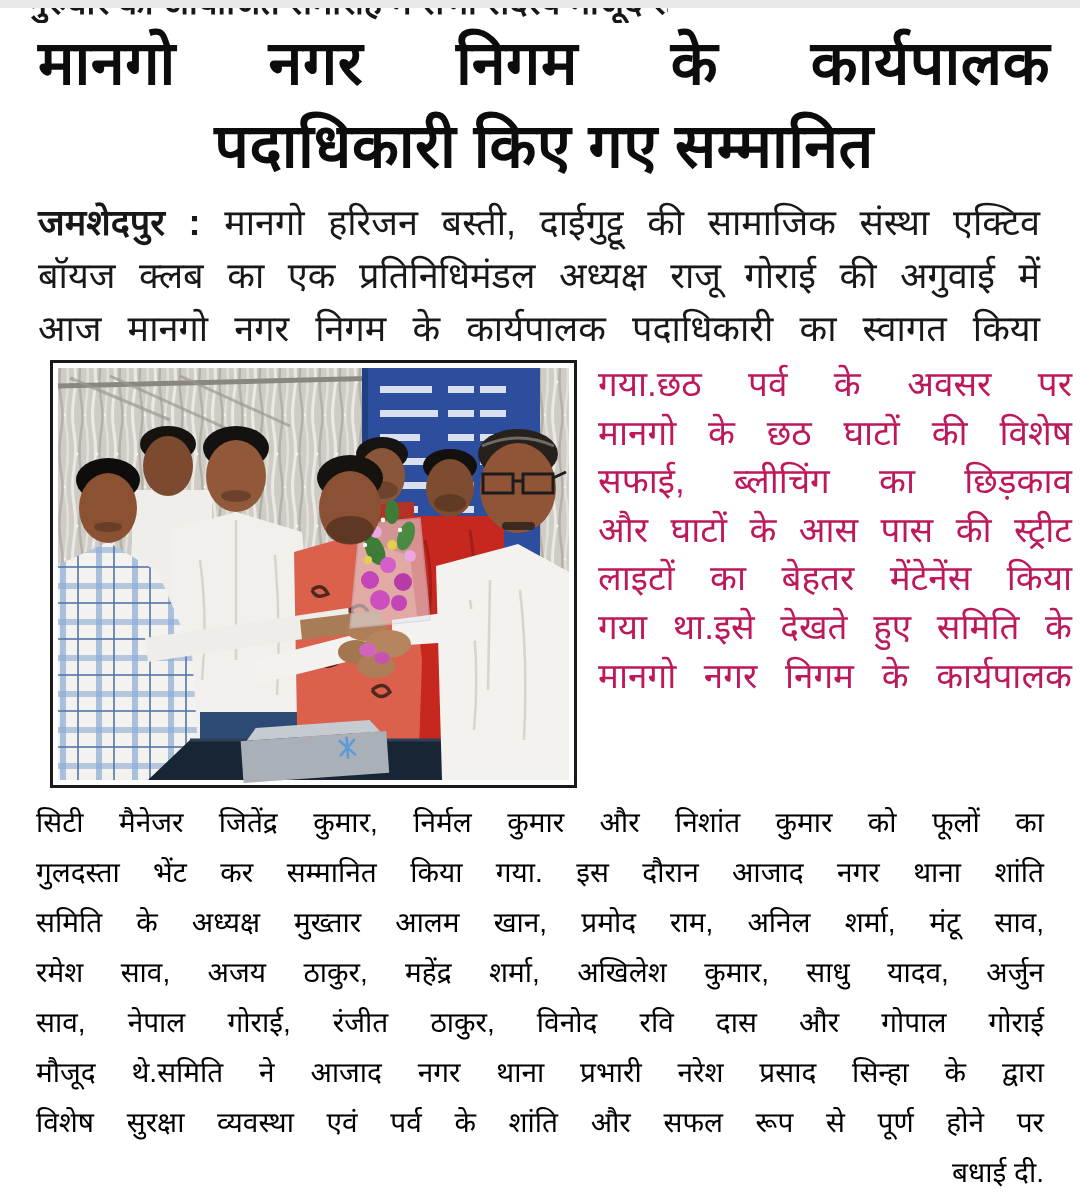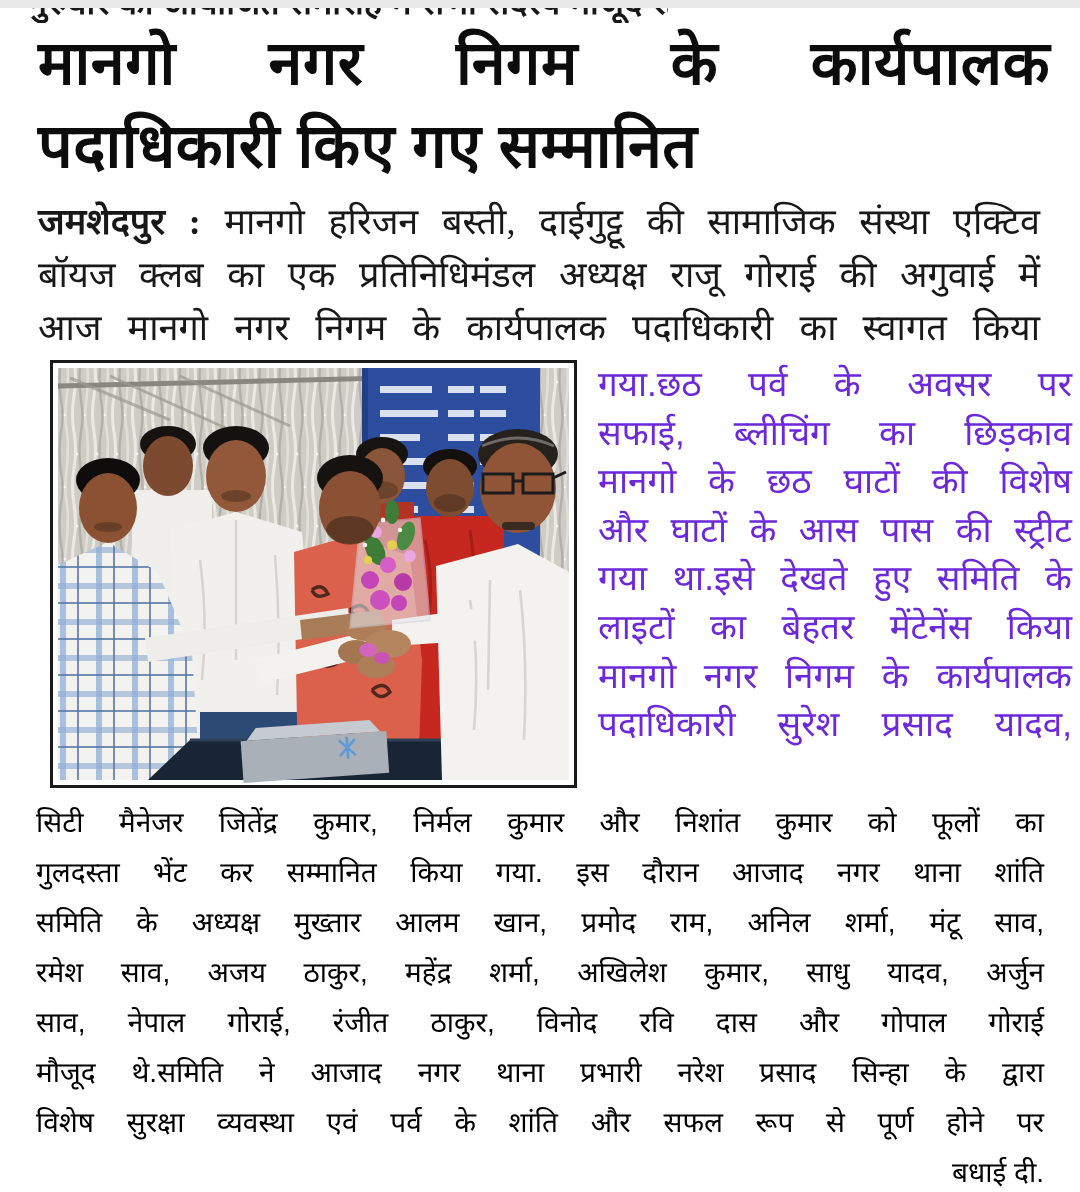--- a/index.html
+++ b/index.html
@@ -18,35 +18,35 @@
     display:block;font-size:34px;font-weight:700;line-height:40px;
     transform:translateY(-26px);color:#171717;white-space:nowrap;
   }
   
   .headline{
     position:absolute;left:38px;top:14px;width:1012px;
     font-weight:800;color:#0c0c0c;
     font-size:61px;line-height:83px;letter-spacing:0.5px;
   }
   .headline .h-line1{text-align:justify;text-align-last:justify;}
-  .headline .h-line2{text-align:left;}
+  .headline .h-line2{text-align:center;}
   
   .intro{
     position:absolute;left:38px;top:188px;width:1002px;
     font-size:36px;line-height:53px;font-weight:500;color:#181818;
   }
-  .intro .j{text-align:justify;text-align-last:justify;font-family:Liberation Serif, serif;}
+  .intro .j{text-align:justify;text-align-last:justify;}
   .dateline{font-weight:800;}
   
   .photo-wrap{position:absolute;left:50px;top:352px;width:527px;height:428px;}
   .photo-wrap svg{display:block;}
   
   .right-col{
     position:absolute;left:598px;top:352px;width:474px;
-    font-size:35px;line-height:48.6px;font-weight:500;color:#6d28d9;
+    font-size:35px;line-height:48.6px;font-weight:500;color:#be185d;
   }
   .right-col .j{text-align:justify;text-align-last:justify;}
   
   .bottom-block{
     position:absolute;left:36px;top:790px;width:1008px;
     font-size:28px;line-height:50px;font-weight:500;color:#000000;
   }
   .bottom-block .j{text-align:justify;text-align-last:justify;}
   .bottom-block .last{text-align:right;}
 </style>
@@ -245,27 +245,26 @@
         <rect x="473" y="114" width="30" height="19" fill="none" stroke="#1c1c1c" stroke-width="3"></rect>
         <line x1="463" y1="121" x2="473" y2="121" stroke="#1c1c1c" stroke-width="3"></line>
         <line x1="503" y1="118" x2="516" y2="112" stroke="#1c1c1c" stroke-width="3"></line>
         <rect x="452" y="162" width="33" height="8" rx="4" fill="#3a2a20"></rect>
       </g>
     </svg>
   </div>
 
   <div class="right-col">
     <div class="j">गया.छठ पर्व के अवसर पर</div>
+    <div class="j">मानगो के छठ घाटों की विशेष</div>
     <div class="j">सफाई, ब्लीचिंग का छिड़काव</div>
-    <div class="j">मानगो के छठ घाटों की विशेष</div>
     <div class="j">और घाटों के आस पास की स्ट्रीट</div>
+    <div class="j">लाइटों का बेहतर मेंटेनेंस किया</div>
     <div class="j">गया था.इसे देखते हुए समिति के</div>
-    <div class="j">लाइटों का बेहतर मेंटेनेंस किया</div>
     <div class="j">मानगो नगर निगम के कार्यपालक</div>
-    <div class="j">पदाधिकारी सुरेश प्रसाद यादव,</div>
   </div>
 
   <div class="bottom-block">
     <div class="j">सिटी मैनेजर जितेंद्र कुमार, निर्मल कुमार और निशांत कुमार को फूलों का</div>
     <div class="j">गुलदस्ता भेंट कर सम्मानित किया गया. इस दौरान आजाद नगर थाना शांति</div>
     <div class="j">समिति के अध्यक्ष मुख्तार आलम खान, प्रमोद राम, अनिल शर्मा, मंटू साव,</div>
     <div class="j">रमेश साव, अजय ठाकुर, महेंद्र शर्मा, अखिलेश कुमार, साधु यादव, अर्जुन</div>
     <div class="j">साव, नेपाल गोराई, रंजीत ठाकुर, विनोद रवि दास और गोपाल गोराई</div>
     <div class="j">मौजूद थे.समिति ने आजाद नगर थाना प्रभारी नरेश प्रसाद सिन्हा के द्वारा</div>
     <div class="j">विशेष सुरक्षा व्यवस्था एवं पर्व के शांति और सफल रूप से पूर्ण होने पर</div>

